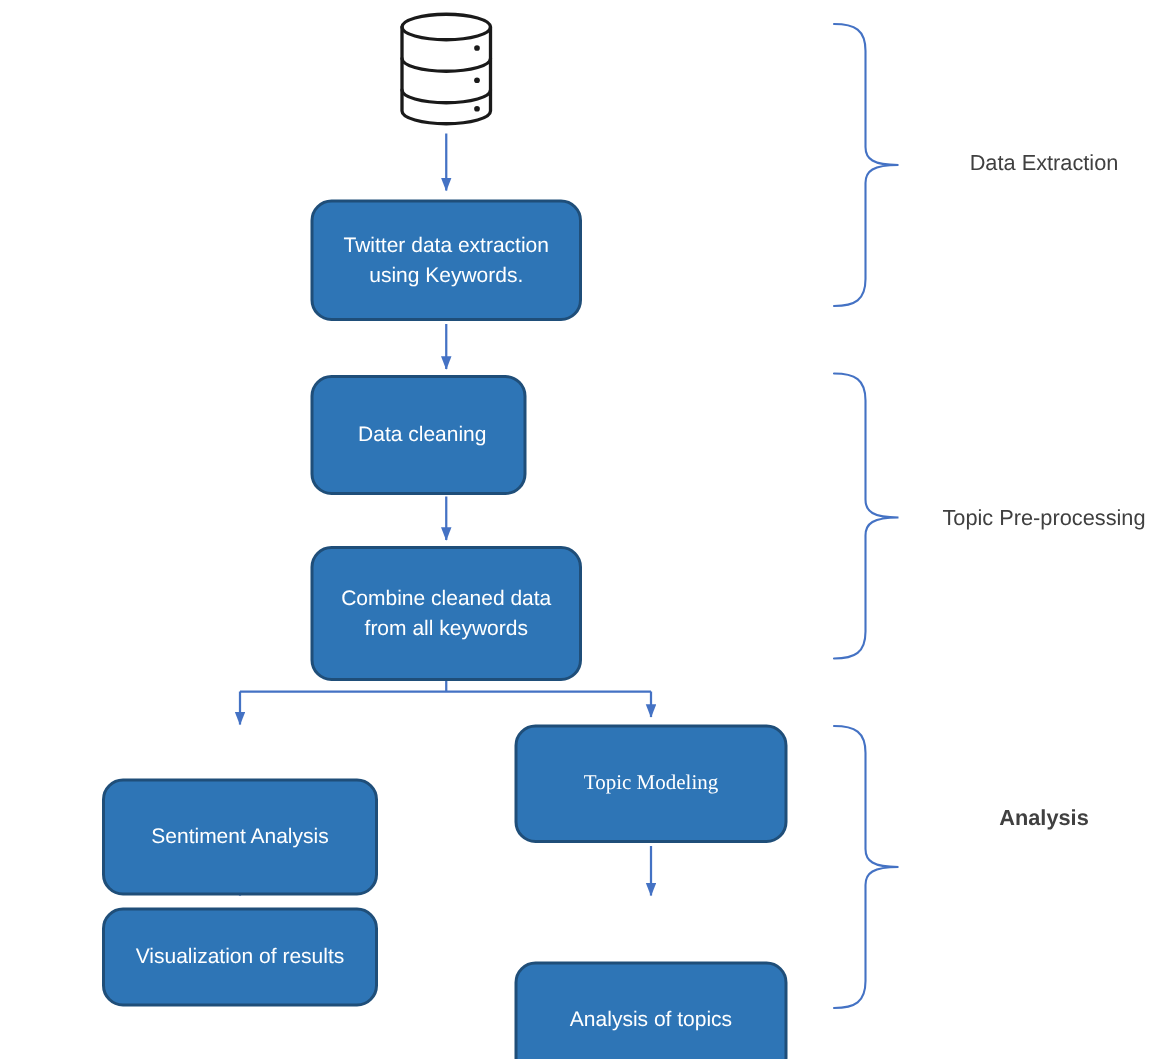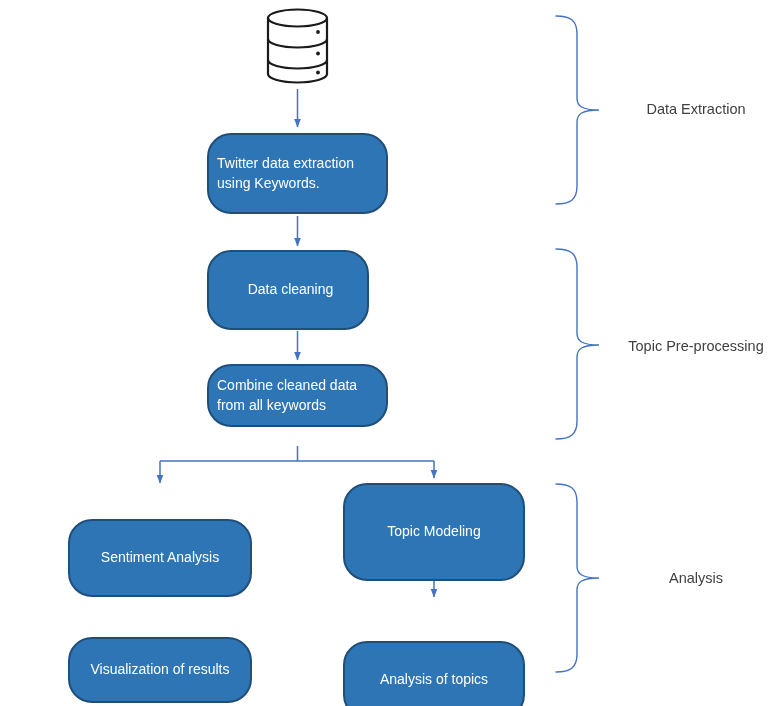--- a/index.html
+++ b/index.html
@@ -11,24 +11,25 @@
     font-family: "Liberation Sans", sans-serif;
     overflow: hidden;
   }
   .layer { position: absolute; inset: 0; }
   svg.layer { width: 768px; height: 706px; }
   .node {
     position: absolute;
     display: flex;
     align-items: center;
     justify-content: center;
+    text-align: center;
     box-sizing: border-box;
     background: var(--node-fill, #2E75B6);
     border: 2px solid var(--node-border, #1F4E79);
-    border-radius: 24px;
+    border-radius: 14px;
     color: var(--node-text, #ffffff);
     font-size: 14px;
     line-height: 1.4;
     padding: 4px 8px;
   }
   .stage-label {
     position: absolute;
     transform: translate(-50%, -50%);
     color: var(--stage-text, #404040);
     font-size: 14.5px;
@@ -75,41 +76,41 @@
       <path d="M556 16 C570 16 577 20 577 34 L577 98 C577 106 582 110 599 110 C582 110 577 114 577 122 L577 186 C577 200 570 204 556 204"></path>
       <path d="M556 249 C570 249 577 253 577 267 L577 333 C577 341 582 345 599 345 C582 345 577 349 577 357 L577 421 C577 435 570 439 556 439"></path>
       <path d="M556 484 C570 484 577 488 577 502 L577 566 C577 574 582 578 599 578 C582 578 577 582 577 590 L577 654 C577 668 570 672 556 672"></path>
     </g>
   </svg>
 
   <div class="node" style="left:207px; top:133px; width:181px; height:81px;">
     <span>Twitter data extraction using Keywords.</span>
   </div>
 
-  <div class="node" style="left:207px; top:250px; width:162px; height:80px;padding-left:13px;">
+  <div class="node" style="left:207px; top:250px; width:144px; height:80px;padding-left:13px;">
     <span>Data cleaning</span>
   </div>
 
-  <div class="node" style="left:207px; top:364px; width:181px; height:63px;">
+  <div class="node" style="left:207px; top:364px; width:181px; height:90px;">
     <span>Combine cleaned data from all keywords</span>
   </div>
 
   <div class="node" style="left:68px; top:488px; width:184px; height:78px;margin-top:31px;">
     <span>Sentiment Analysis</span>
   </div>
 
-  <div class="node" style="left:343px; top:483px; width:182px; height:98px;">
+  <div class="node" style="left:343px; top:483px; width:182px; height:79px;font-family:Liberation Serif, serif;">
     <span>Topic Modeling</span>
   </div>
 
-  <div class="node" style="left:68px; top:605px; width:184px; height:66px;margin-top:32px;">
+  <div class="node" style="left:68px; top:605px; width:184px; height:66px;">
     <span>Visualization of results</span>
   </div>
 
   <div class="node" style="left:343px; top:605px; width:182px; height:78px;margin-top:36px;">
     <span>Analysis of topics</span>
   </div>
 
   <div class="stage-label" style="left:696px; top:109px;">Data Extraction</div>
   <div class="stage-label" style="left:696px; top:346px;">Topic Pre-processing</div>
-  <div class="stage-label" style="left:696px; top:578px;">Analysis</div>
+  <div class="stage-label" style="left:696px; top:546px;font-weight:bold;">Analysis</div>
 
 </div>
 
 </body></html>

